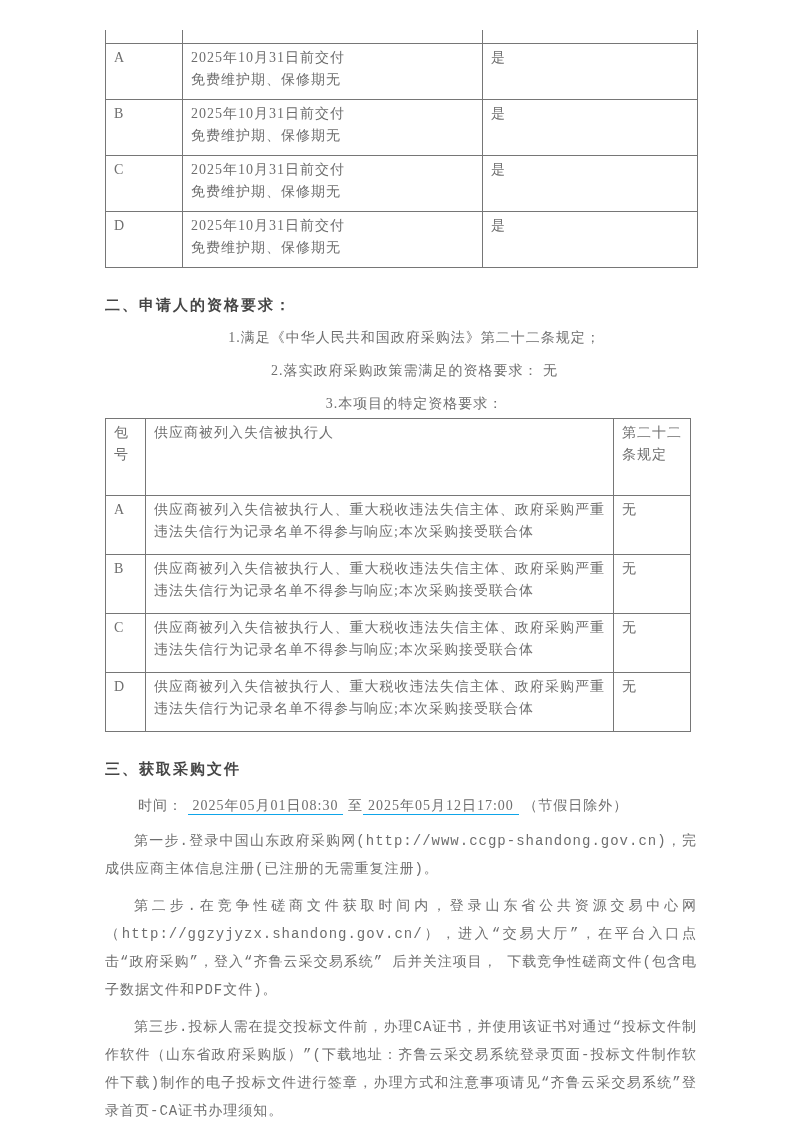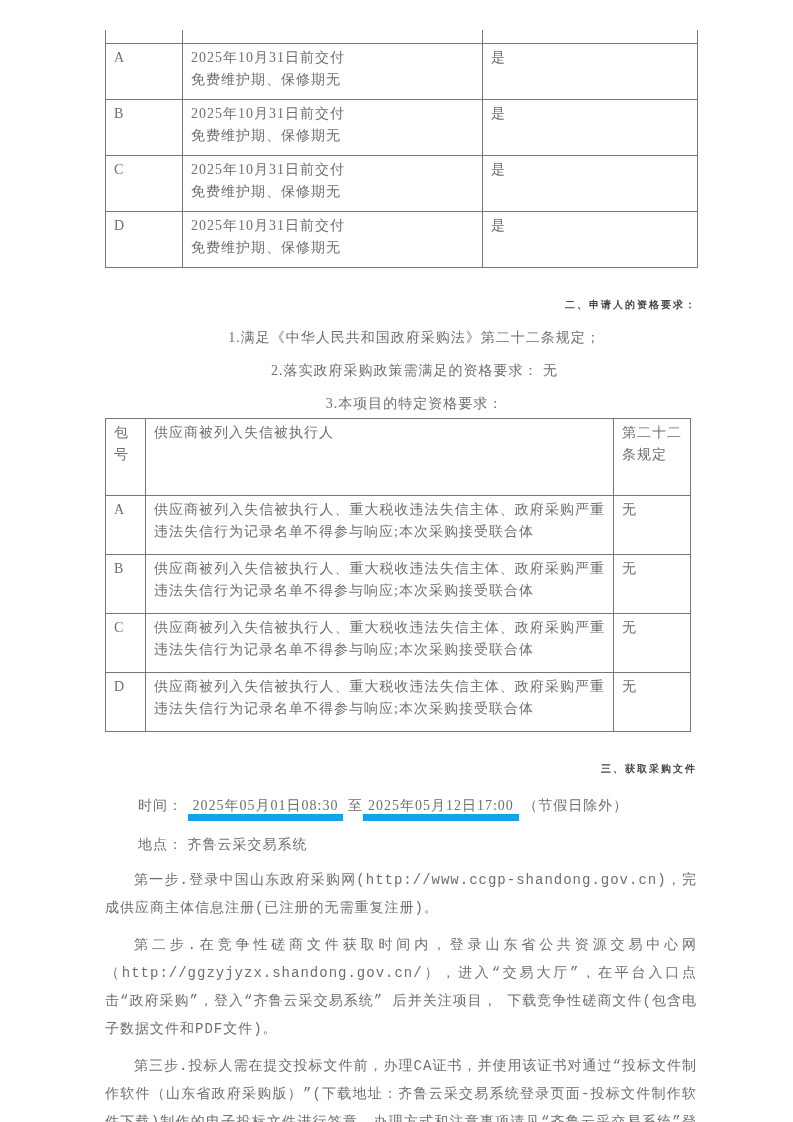--- a/index.html
+++ b/index.html
@@ -39,31 +39,30 @@
   .t2 .c3{width:77px;}
   .t2 th{height:70px;}
   .t2 td{height:52px;}
   .t2 .req{text-align:justify;}
 
   
   .hd{
     font-family:"Liberation Sans","DejaVu Sans",sans-serif;
     font-weight:bold;
     color:#454545;
-    font-size:10px;
+    font-size:15px;
     letter-spacing:2px;
     margin-top:27px;
     line-height:20px;
-    text-align:right;
   }
 
   
   .item{margin:12px 0 0 27px;line-height:21px;text-align:center;}
   .line{margin:15px 0 0 33px;line-height:24px;}
-  .u{border-bottom:7px solid #0ea5e9;padding:0 5px 1px 5px;text-align:right;}
+  .u{border-bottom:1px solid #0ea5e9;padding:0 5px 1px 5px;text-align:right;}
   .para{
     margin:9px 0 0 0;
     line-height:28px;
     text-indent:29px;
     text-align:justify;
     font-family:Liberation Mono, monospace;
   }
 </style>
 </head>
 <body>
@@ -160,23 +159,19 @@
 
     <div class="hd">三、获取采购文件</div>
 
     <div class="line">
       <span>时间：</span>
       <span class="u">2025年05月01日08:30</span>
       <span>至</span><span class="u">2025年05月12日17:00</span>
       <span>（节假日除外）</span>
     </div>
 
-    <div class="line">
-      <span>地点：</span>
-      <span>齐鲁云采交易系统</span>
-    </div>
 
     <p class="para">第一步.登录中国山东政府采购网(http://www.ccgp-shandong.gov.cn)，完成供应商主体信息注册(已注册的无需重复注册)。</p>
     <p class="para">第二步.在竞争性磋商文件获取时间内，登录山东省公共资源交易中心网（http://ggzyjyzx.shandong.gov.cn/），进入“交易大厅”，在平台入口点击“政府采购”，登入“齐鲁云采交易系统” 后并关注项目， 下载竞争性磋商文件(包含电子数据文件和PDF文件)。</p>
     <p class="para">第三步.投标人需在提交投标文件前，办理CA证书，并使用该证书对通过“投标文件制作软件（山东省政府采购版）”(下载地址：齐鲁云采交易系统登录页面-投标文件制作软件下载)制作的电子投标文件进行签章，办理方式和注意事项请见“齐鲁云采交易系统”登录首页-CA证书办理须知。</p>
 
   </div>
 </div>
 
 </body></html>

